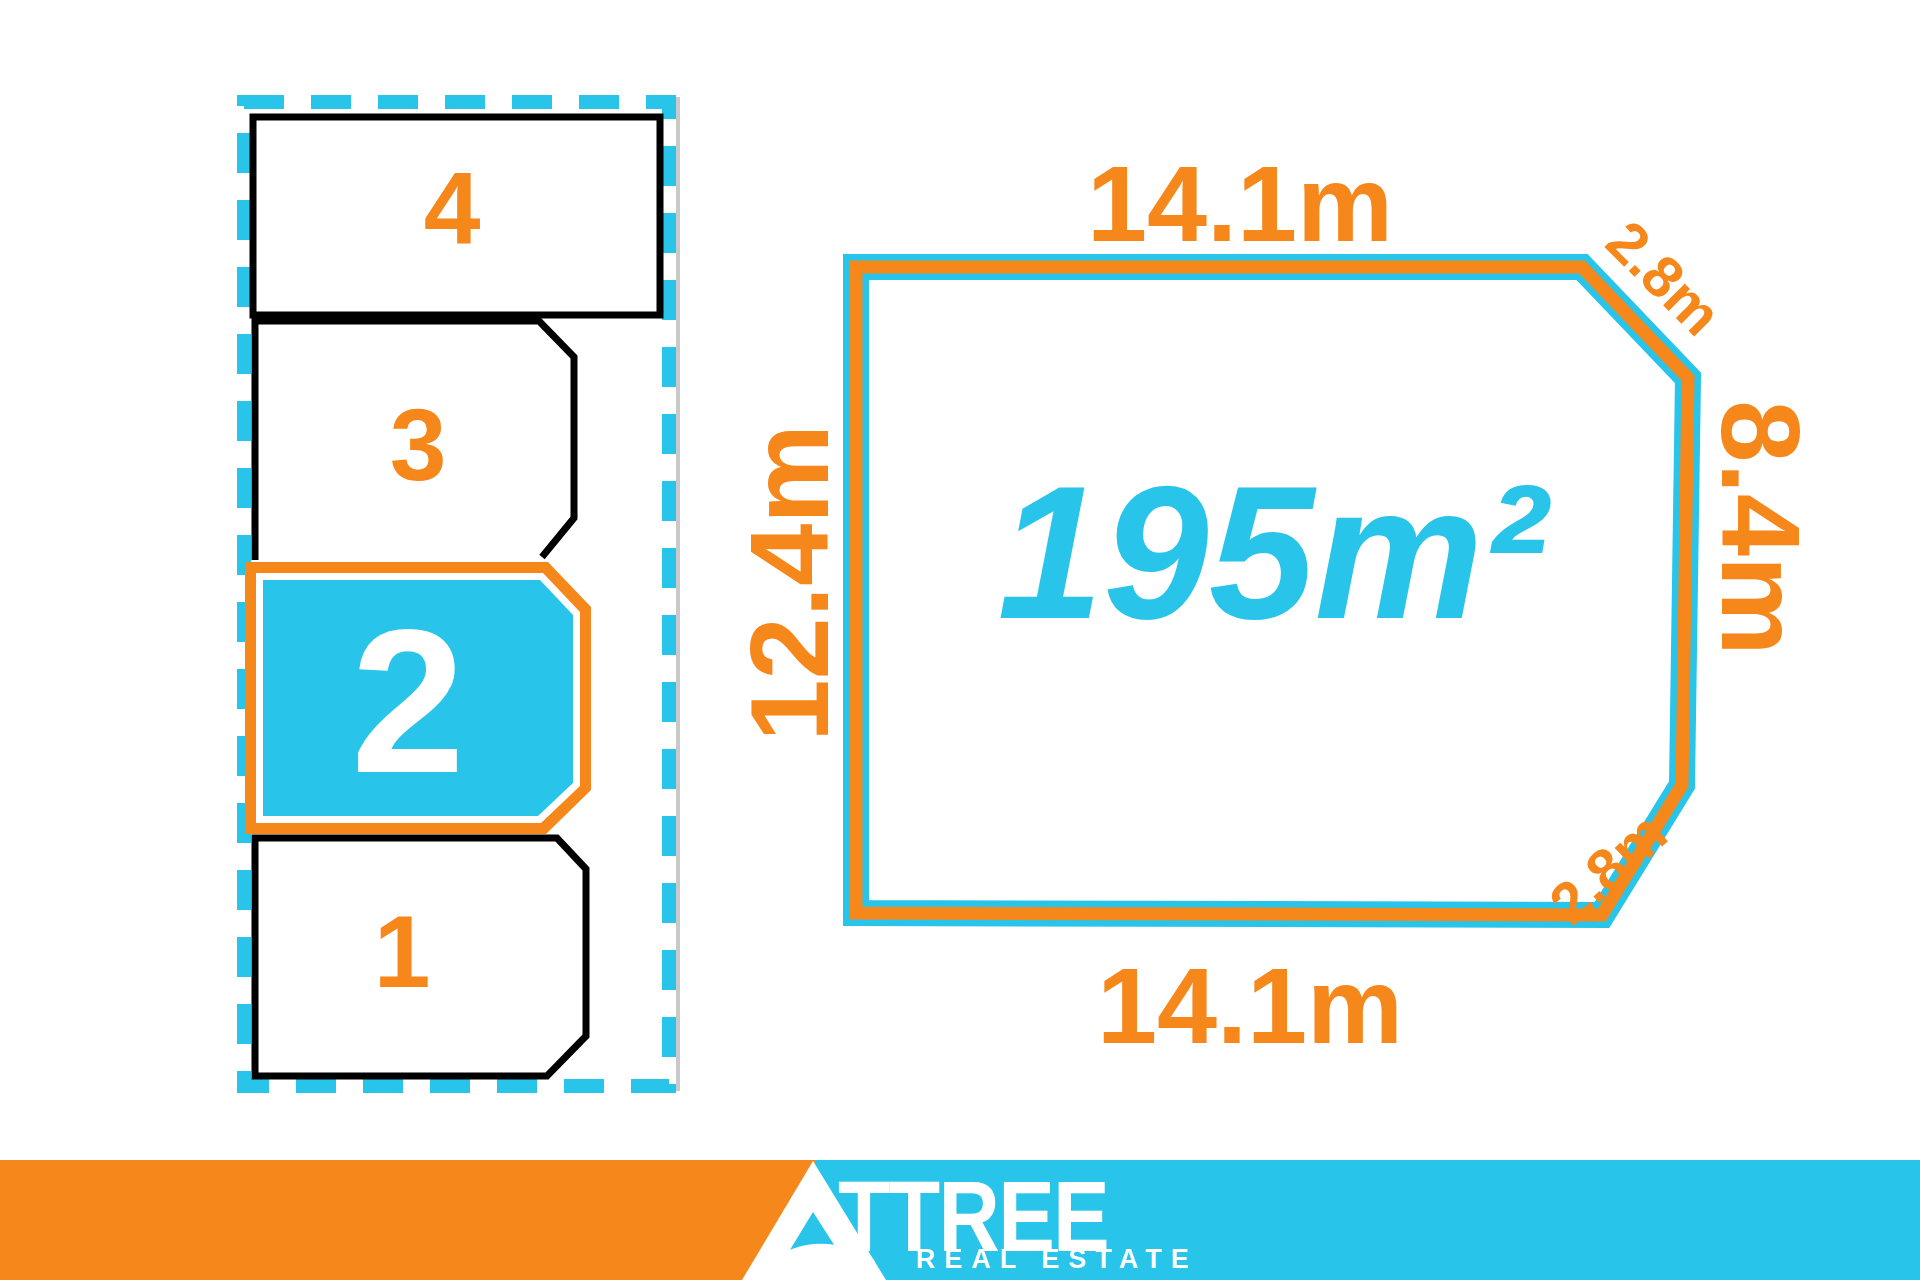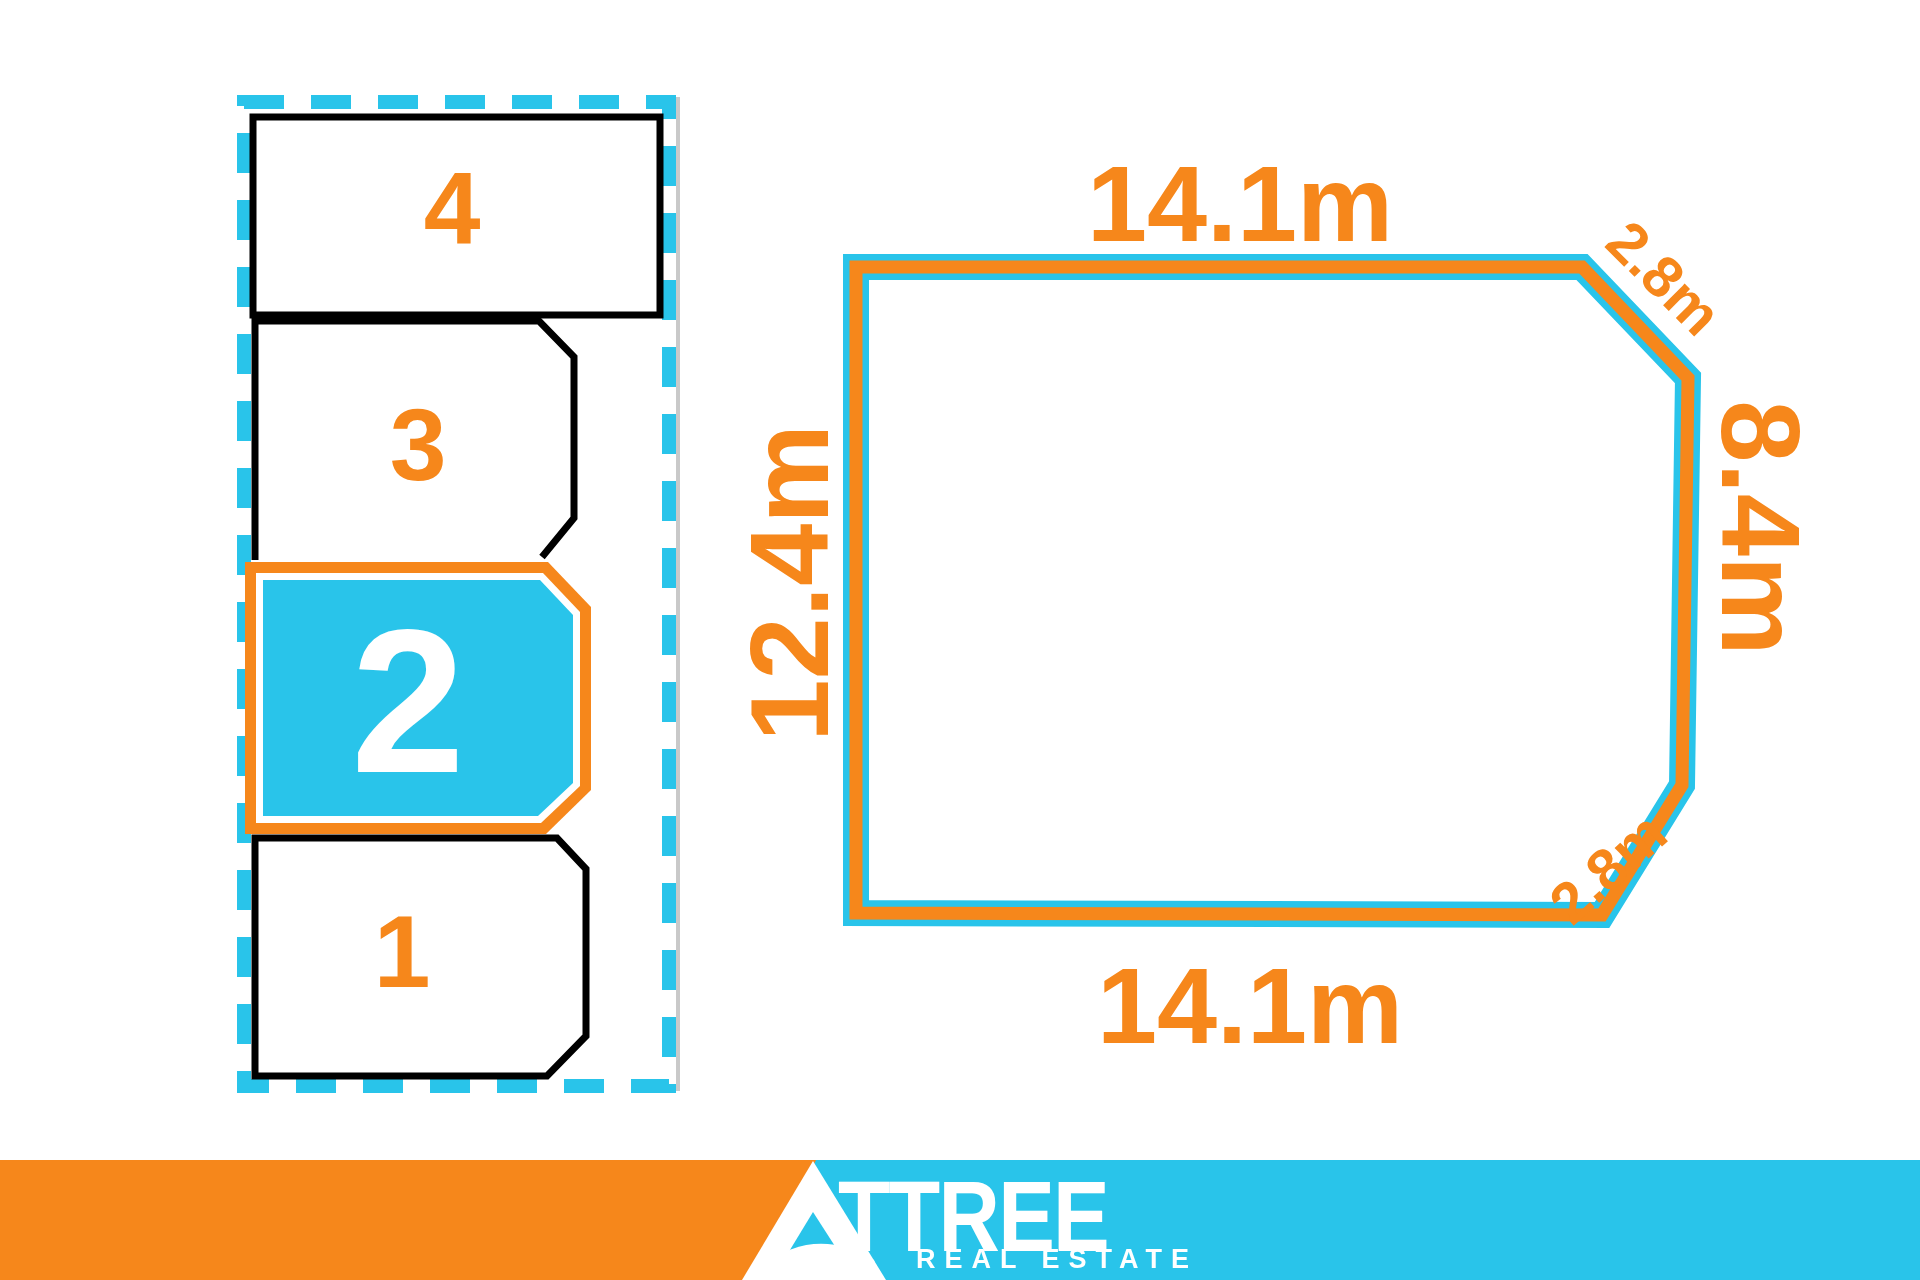--- a/index.html
+++ b/index.html
@@ -66,17 +66,18 @@
   <div class="lbl lotnum-hl" style="left:408px;top:700px;font-size:205px;font-weight:bold;position:absolute;transform:translate(-50%,-50%);line-height:1;">2</div>
   <div class="lbl lotnum" style="left:402px;top:952px;font-size:102px;">1</div>
 
   <div class="lbl dim" style="left:1240px;top:204px;font-size:108px;">14.1m</div>
   <div class="lbl dim rot-ccw" style="left:790px;top:583px;font-size:112px;">12.4m</div>
   <div class="lbl dim rot-cw" style="left:1760px;top:528px;font-size:112px;">8.4m</div>
   <div class="lbl dim rot-tr" style="left:1664px;top:278px;font-size:58px;">2.8m</div>
   <div class="lbl dim rot-br" style="left:1608px;top:868px;font-size:58px;">2.8m</div>
   <div class="lbl dim" style="left:1250px;top:1006px;font-size:108px;">14.1m</div>
 
+  <div class="lbl area" style="left:1272px;top:552px;font-size:190px;">195m²</div>
 
   <div class="brand" style="left:838px;top:1166px;font-size:100px;">TTREE</div>
   <div class="tagline" style="left:916px;top:1246px;font-size:27px;">REAL ESTATE</div>
 
 </div>
 
 </body></html>

